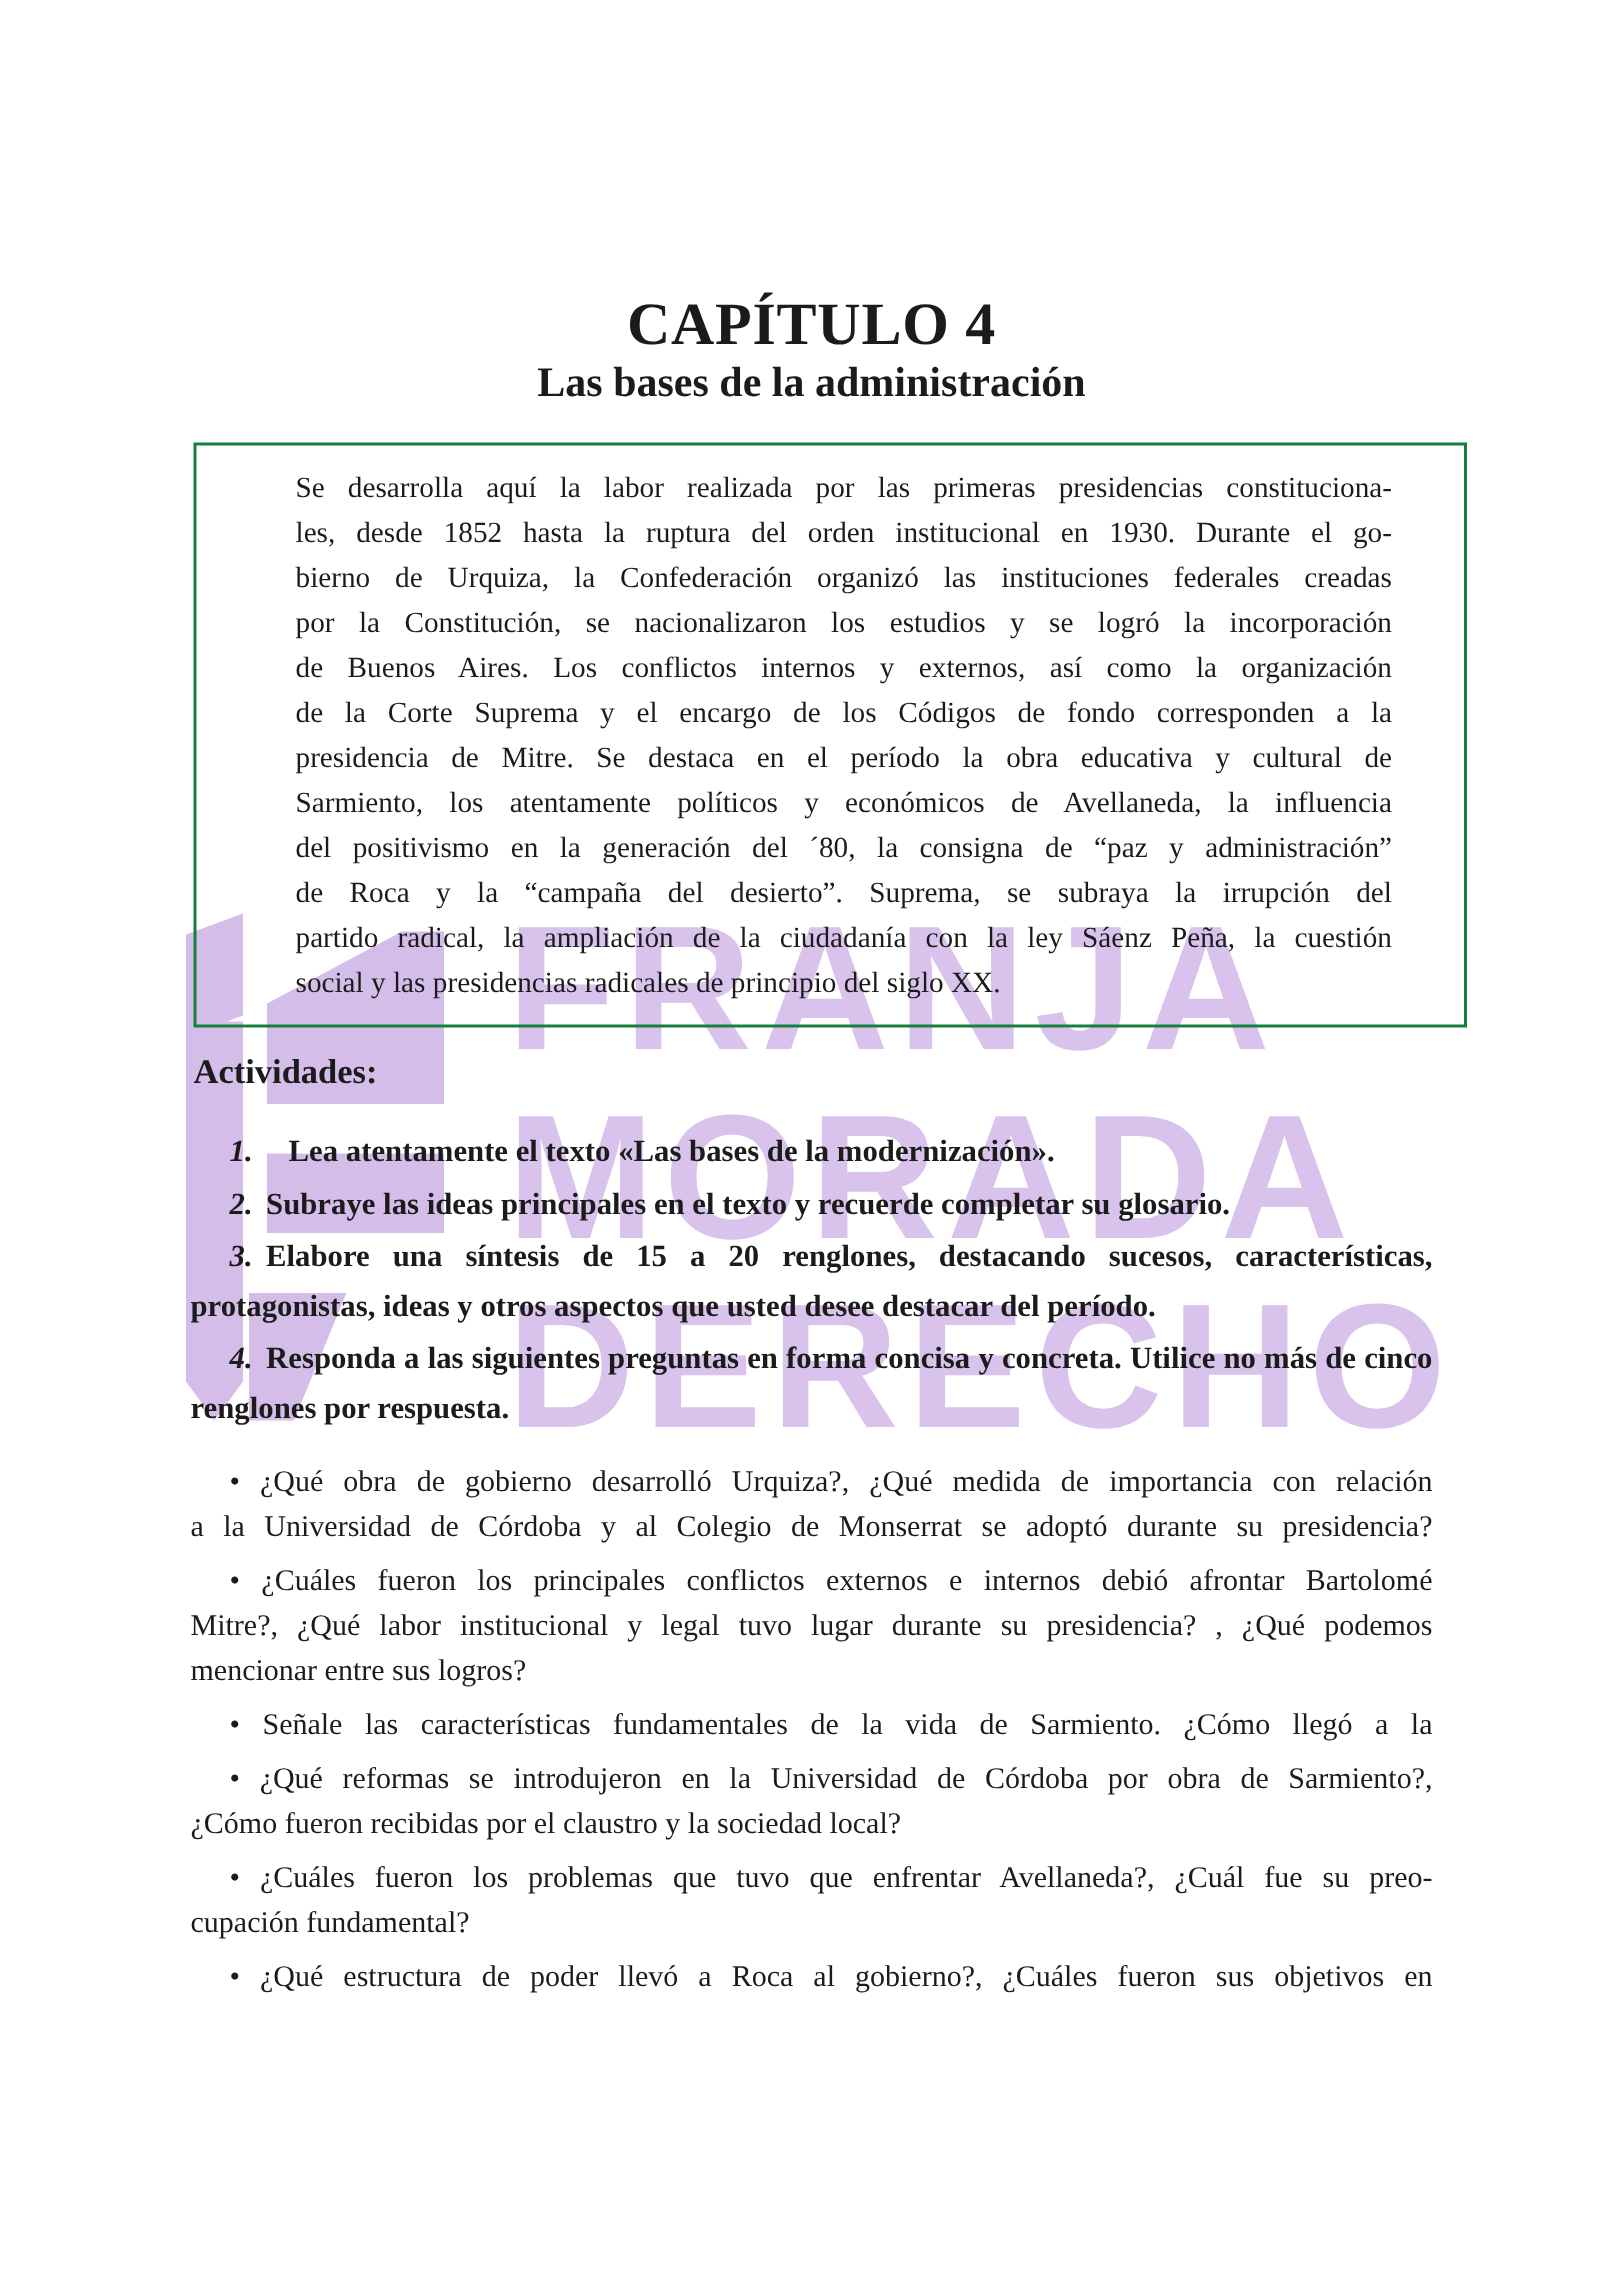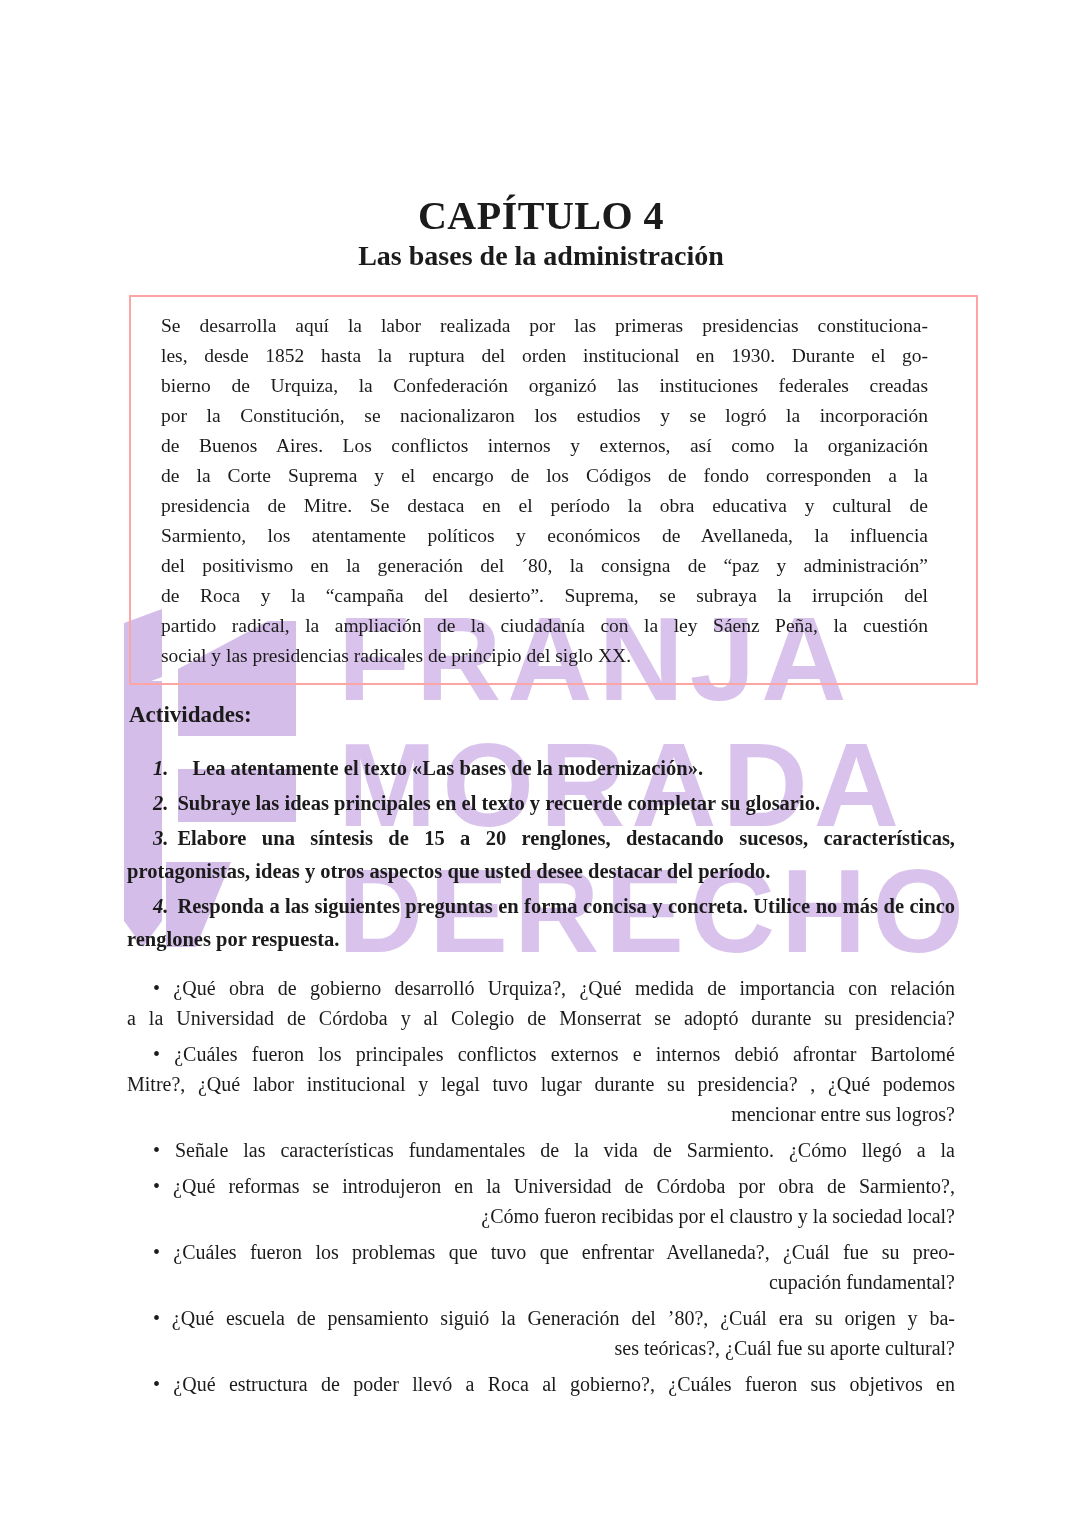--- a/index.html
+++ b/index.html
@@ -28,39 +28,39 @@
   .title {
     margin:0; font-size:40px; line-height:46px;
     font-weight:bold; text-align:center; letter-spacing:0.5px;
   }
   .subtitle {
     margin:0; font-size:28px; line-height:34px;
     font-weight:bold; text-align:center;
   }
   .intro-box {
     margin:22px 0 0 2px; width:849px; box-sizing:border-box;
-    border:2px solid #fca5a5;
-    padding:14px 48px 12px 30px;
+    border:2px solid #15803d;
+    padding:14px 48px 12px 66px;
     font-size:19.5px;
   }
   .bl { line-height:30px; }
   .j { text-align:justify; text-align-last:justify; }
   .act-heading {
     margin:15px 0 0 2px; font-size:23px; font-weight:bold; line-height:30px;
   }
   .act-item {
     margin:2px 0 0 0; text-indent:26px; text-align:justify;
     font-weight:bold; font-size:20.5px; line-height:33px;
   }
   .act-item.first-gap { margin-top:22px; }
   .num { font-style:italic; margin-right:9px; }
   .act-item.wide-num .num { margin-right:24px; }
   .question { margin-top:6px; font-size:20px; }
   .question.q-first { margin-top:17px; }
-  .ql { line-height:30px;text-align:right; }
+  .ql { line-height:30px; }
   .ql.first { padding-left:26px; }
 </style>
 </head>
 <body>
 
 <div class="watermark" aria-hidden="true">
   <svg class="wm-logo" width="235" height="362" viewBox="0 0 235 362">
     <g fill="#d5bde9">
       <polygon points="8,26 46,12 46,80 8,94"></polygon>
       <polygon points="62,72 152,24 180,24 180,139 62,139"></polygon>
@@ -122,19 +122,15 @@
   </div>
   <div class="question">
     <div class="ql j first">• ¿Qué reformas se introdujeron en la Universidad de Córdoba por obra de Sarmiento?,</div>
     <div class="ql">¿Cómo fueron recibidas por el claustro y la sociedad local?</div>
   </div>
   <div class="question">
     <div class="ql j first">• ¿Cuáles fueron los problemas que tuvo que enfrentar Avellaneda?, ¿Cuál fue su preo-</div>
     <div class="ql">cupación fundamental?</div>
   </div>
   <div class="question">
-    <div class="ql j first">• ¿Qué escuela de pensamiento siguió la Generación del ’80?, ¿Cuál era su origen y ba-</div>
-    <div class="ql">ses teóricas?, ¿Cuál fue su aporte cultural?</div>
-  </div>
-  <div class="question">
     <div class="ql j first">• ¿Qué estructura de poder llevó a Roca al gobierno?, ¿Cuáles fueron sus objetivos en</div>
   </div>
 </div>
 
 </body></html>

